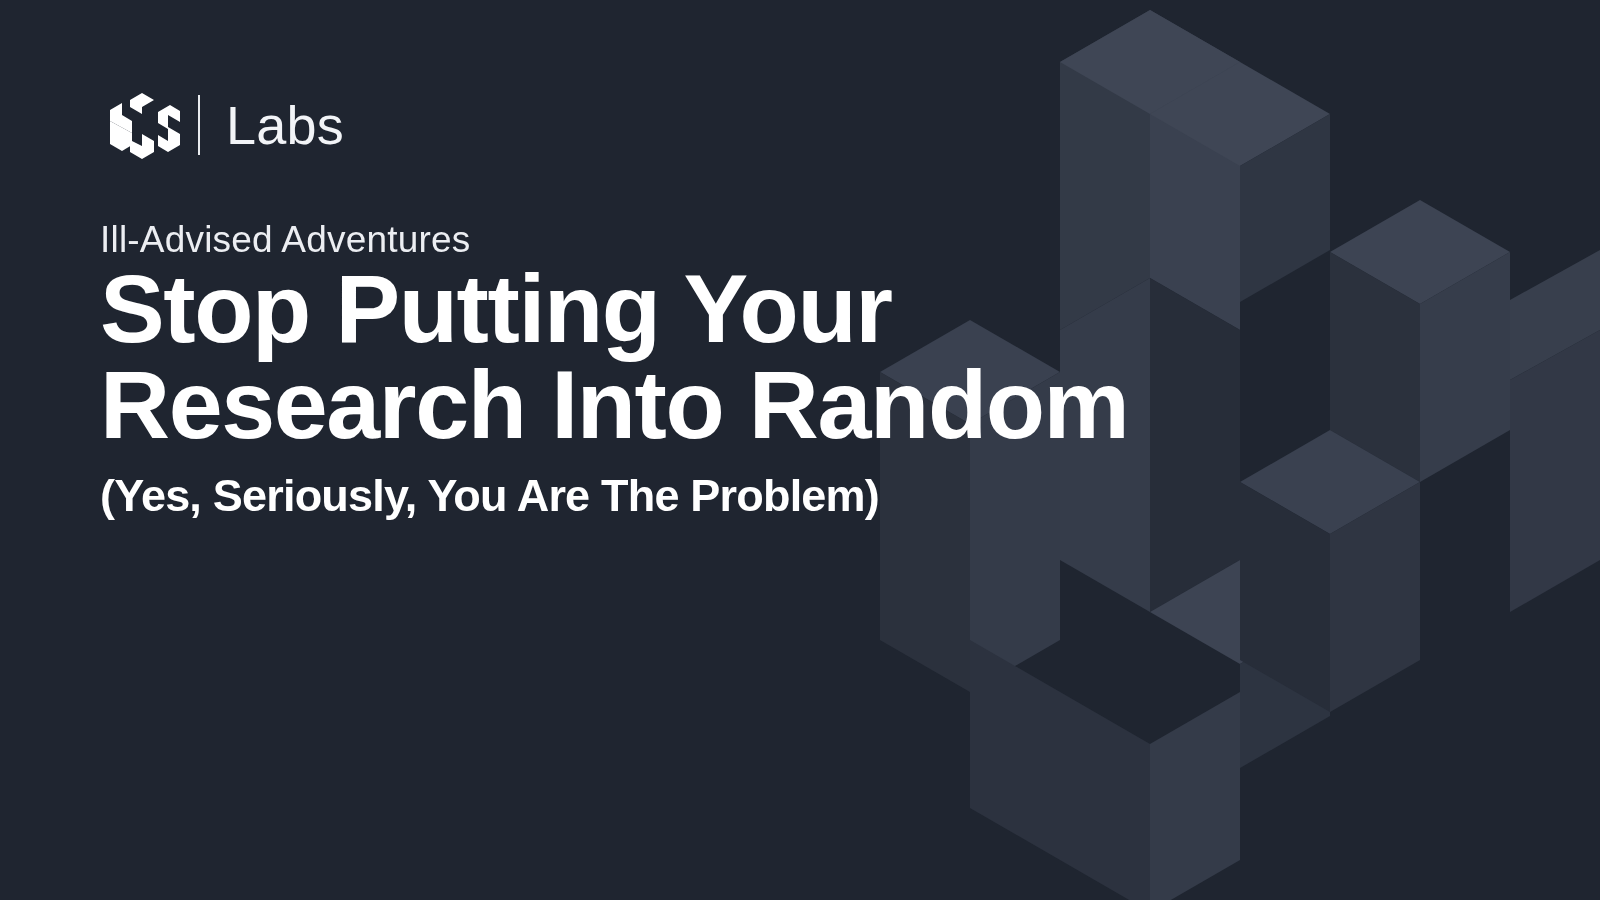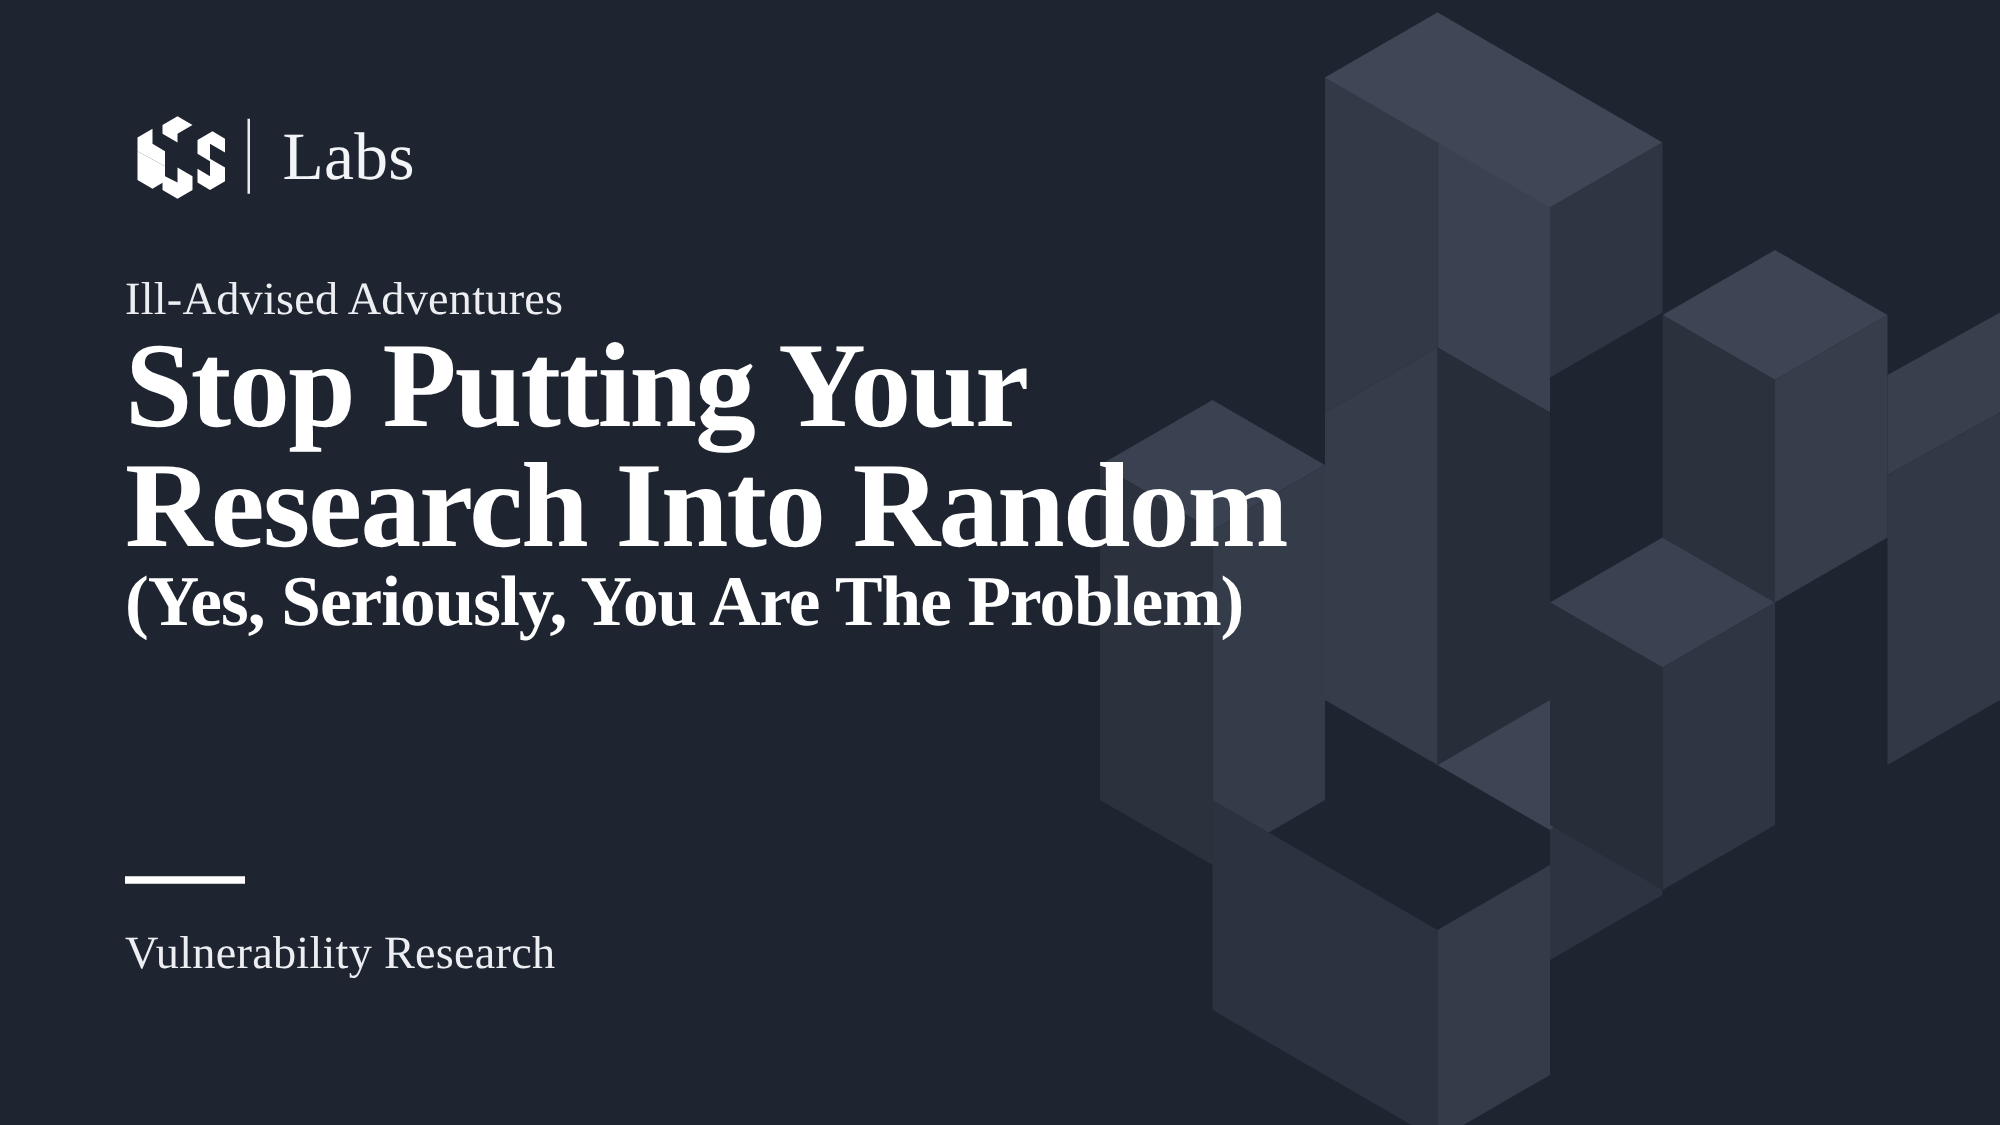--- a/index.html
+++ b/index.html
@@ -32,21 +32,20 @@
 
   
   .card {
     position:relative;
     z-index:2;
     width:1600px;
     height:900px;
     padding:88px 100px 60px 100px;
     display:flex;
     flex-direction:column;
-    font-family:Liberation Serif, serif;
   }
 
   
   .brand {
     display:flex;
     align-items:center;
     height:74px;
     margin-bottom:58px;
   }
   .brand-mark {
@@ -82,25 +81,25 @@
     white-space:nowrap;
   }
 
   
   .headline {
     font-size:97px;
     font-weight:700;
     line-height:0.99;
     letter-spacing:-1.4px;
     color:#ffffff;
-    margin-bottom:0;
+    margin-bottom:20px;
     max-width:1230px;
   }
   .subhead {
-    font-size:57px;
+    font-size:45px;
     font-weight:700;
     line-height:1.0;
     letter-spacing:-0.8px;
     color:#ffffff;
     white-space:nowrap;
   }
 
   
   .footer {
     margin-top:auto;
@@ -182,18 +181,14 @@
 
   <div class="eyebrow">Ill-Advised Adventures</div>
 
   <h1 class="headline">
     <span>Stop Putting Your</span><br>
     <span>Research Into Random</span><br>
   </h1>
 
   <div class="subhead">(Yes, Seriously, You Are The Problem)</div>
 
-  <div class="footer">
-    <div class="rule"></div>
-    <div class="kicker">Vulnerability Research</div>
-  </div>
 
 </div>
 
 </body></html>

